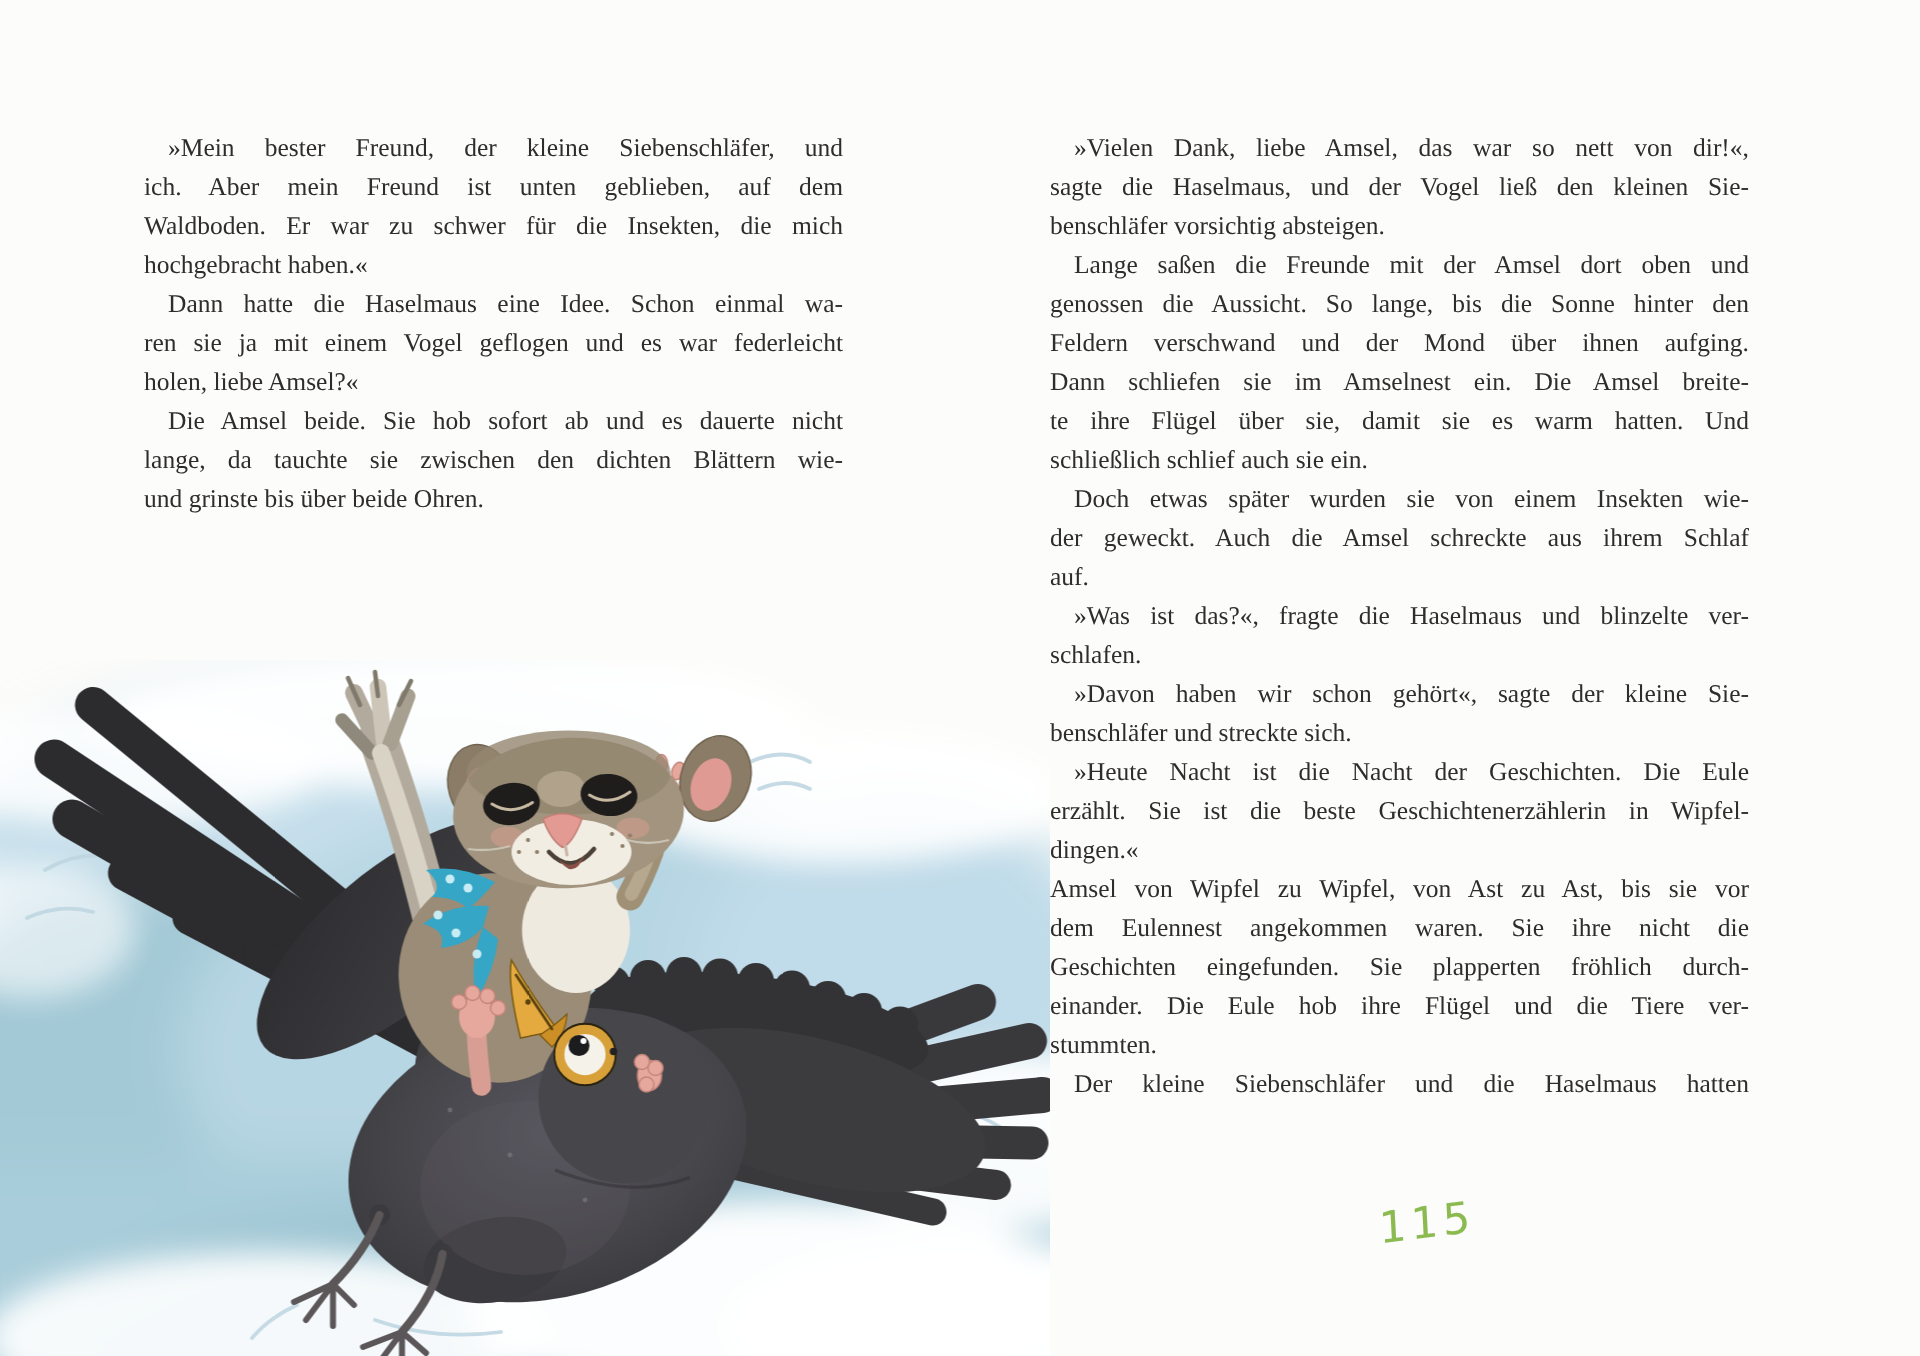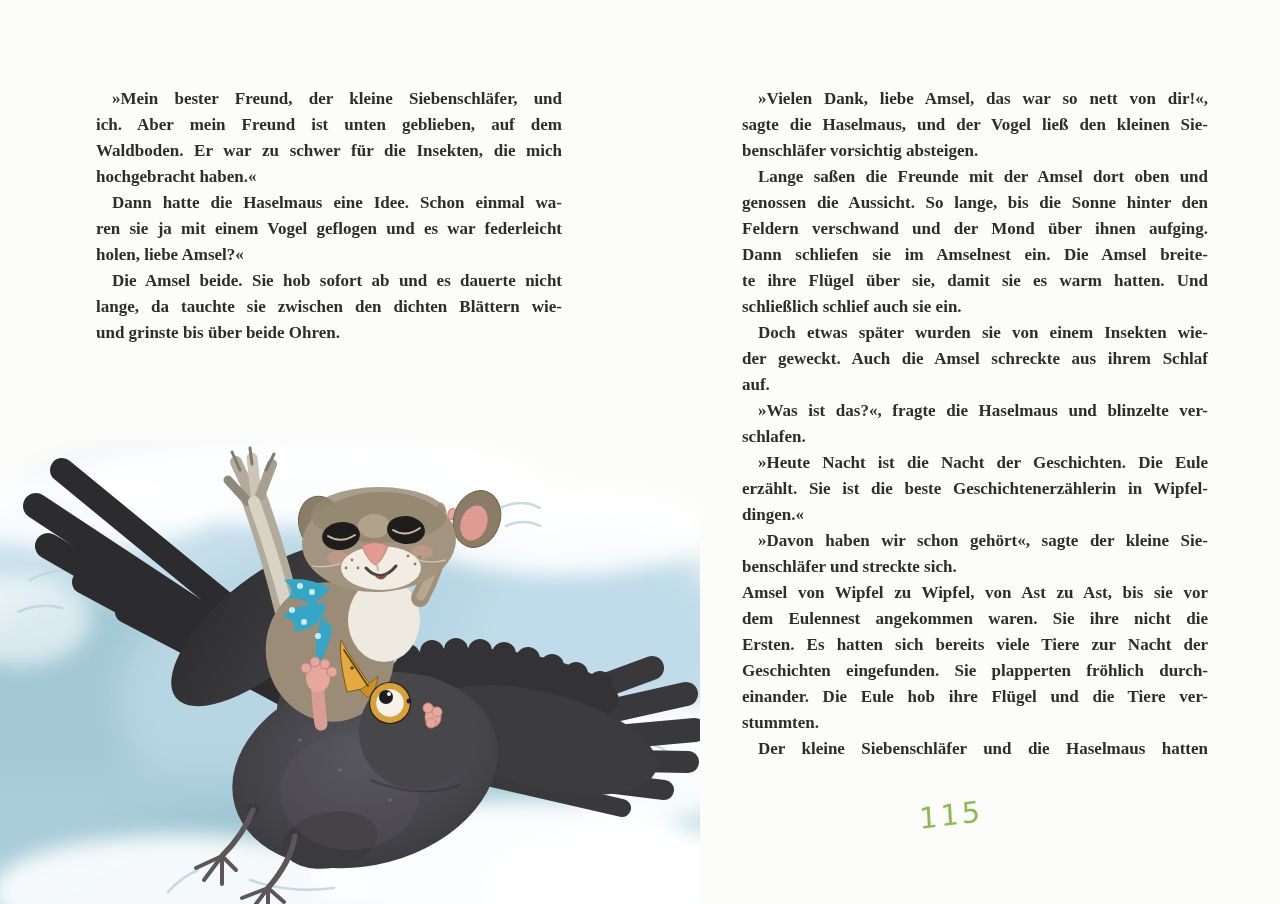--- a/index.html
+++ b/index.html
@@ -12,27 +12,26 @@
     color: #2e2d2b;
   }
   .text-col {
     position: absolute;
     top: 86px;
     width: 466px;
     font-size: 17px;
     line-height: 26px;
   }
   .col-left  { left: 96px; }
-  .col-right { left: 742px; }
+  .col-right { left: 700px; }
   .para { margin: 0; }
   .line {
     height: 26px;
     text-align: justify;
     text-align-last: justify;
-    font-weight: bold;
   }
   .line.first { text-indent: 16px; }
   .line.last  { text-align-last: left; }
   .page-num-wrap {
     position: absolute;
     left: 718px; top: 798px; width: 466px;
     text-align: center;
   }
   .page-num-wrap span {
     display: inline-block;
@@ -86,32 +85,31 @@
     <div class="para">
       <div class="line first">Doch etwas später wurden sie von einem Insekten wie-</div>
       <div class="line">der geweckt. Auch die Amsel schreckte aus ihrem Schlaf</div>
       <div class="line last">auf.</div>
     </div>
     <div class="para">
       <div class="line first">»Was ist das?«, fragte die Haselmaus und blinzelte ver-</div>
       <div class="line last">schlafen.</div>
     </div>
     <div class="para">
+      <div class="line first">»Davon haben wir schon gehört«, sagte der kleine Sie-</div>
+      <div class="line last">benschläfer und streckte sich.</div>
+    </div>
+    <div class="para">
       <div class="line first">»Heute Nacht ist die Nacht der Geschichten. Die Eule</div>
       <div class="line">erzählt. Sie ist die beste Geschichtenerzählerin in Wipfel-</div>
       <div class="line last">dingen.«</div>
     </div>
     <div class="para">
-      <div class="line first">»Davon haben wir schon gehört«, sagte der kleine Sie-</div>
-      <div class="line last">benschläfer und streckte sich.</div>
-    </div>
-    <div class="para">
       <div class="line">Amsel von Wipfel zu Wipfel, von Ast zu Ast, bis sie vor</div>
       <div class="line">dem Eulennest angekommen waren. Sie ihre nicht die</div>
-      <div class="line">Ersten. Es hatten sich bereits viele Tiere zur Nacht der</div>
       <div class="line">Geschichten eingefunden. Sie plapperten fröhlich durch-</div>
       <div class="line">einander. Die Eule hob ihre Flügel und die Tiere ver-</div>
       <div class="line last">stummten.</div>
     </div>
     <div class="para">
       <div class="line first">Der kleine Siebenschläfer und die Haselmaus hatten</div>
     </div>
   </div>
 
 <div class="page-num-wrap">

